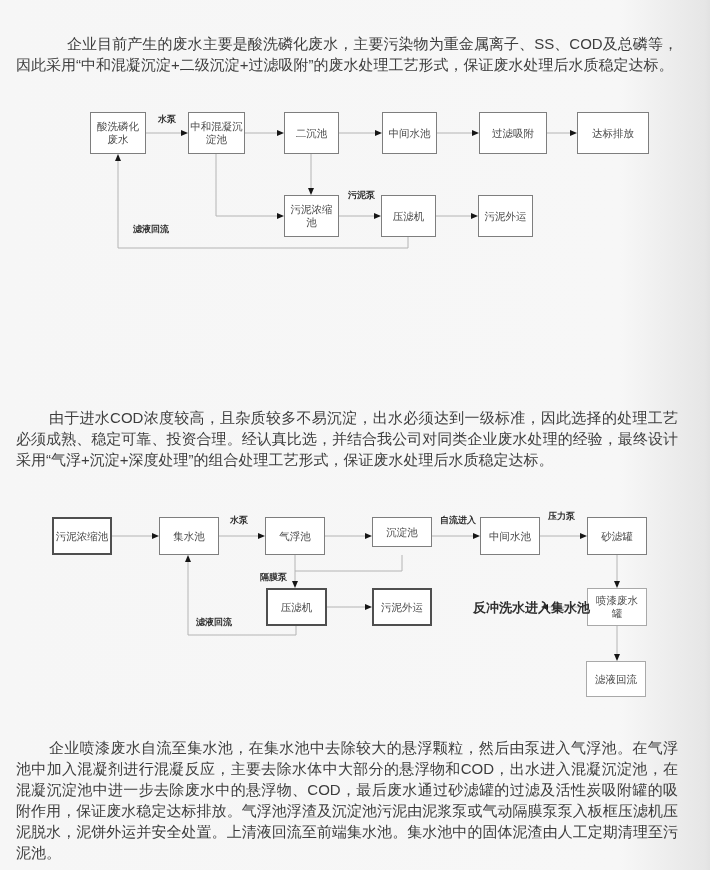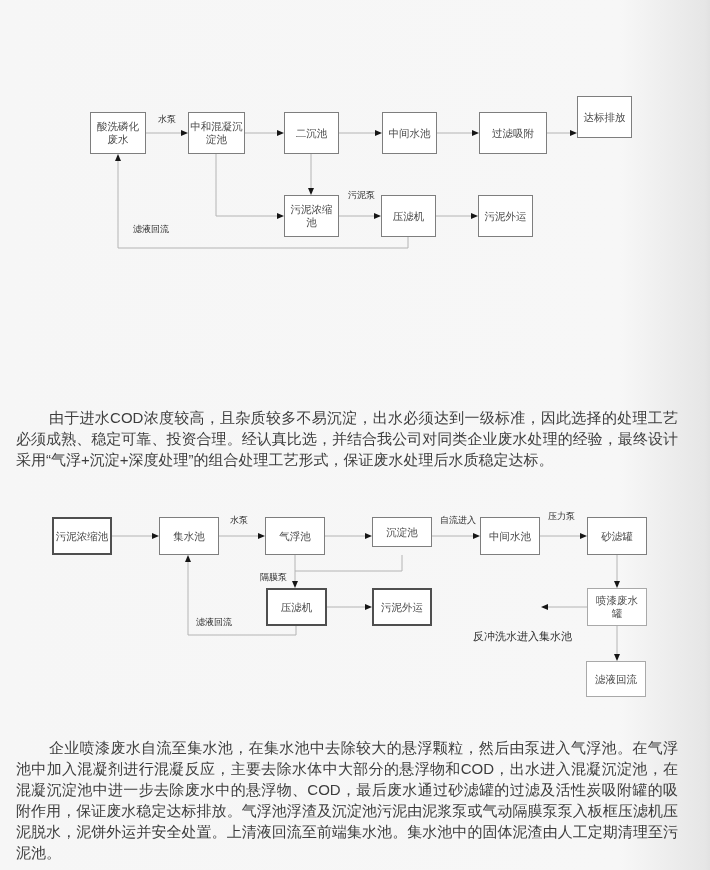--- a/index.html
+++ b/index.html
@@ -23,30 +23,31 @@
   .node{
     position:absolute;box-sizing:border-box;background:#ffffff;
     display:flex;align-items:center;justify-content:center;
     text-align:center;font-size:10.5px;line-height:13px;color:#4a4a4a;
     white-space:pre-line;padding:1px;
   }
   .b-med{border:1px solid #7e7e7e;}
   .b-strong{border:2px solid #4f4f4f;}
   .b-light{border:1px solid #a9a9a9;}
   .elbl{
-    position:absolute;font-size:9px;font-weight:normal;color:#2f2f2f;
+    position:absolute;font-size:9px;font-weight:bold;color:#2f2f2f;
     white-space:nowrap;line-height:10px;
   }
-  .elbl.small{font-size:11px;margin-top:28px;}
+  .elbl.small{font-size:13px;}
 </style>
 </head>
 <body>
 
 <div class="page">
 
+  <p class="para p1">企业目前产生的废水主要是酸洗磷化废水，主要污染物为重金属离子、SS、COD及总磷等，因此采用“中和混凝沉淀+二级沉淀+过滤吸附”的废水处理工艺形式，保证废水处理后水质稳定达标。</p>
   <p class="para p3">由于进水COD浓度较高，且杂质较多不易沉淀，出水必须达到一级标准，因此选择的处理工艺必须成熟、稳定可靠、投资合理。经认真比选，并结合我公司对同类企业废水处理的经验，最终设计采用“气浮+沉淀+深度处理”的组合处理工艺形式，保证废水处理后水质稳定达标。</p>
   <p class="para p4">企业喷漆废水自流至集水池，在集水池中去除较大的悬浮颗粒，然后由泵进入气浮池。在气浮池中加入混凝剂进行混凝反应，主要去除水体中大部分的悬浮物和COD，出水进入混凝沉淀池，在混凝沉淀池中进一步去除废水中的悬浮物、COD，最后废水通过砂滤罐的过滤及活性炭吸附罐的吸附作用，保证废水稳定达标排放。气浮池浮渣及沉淀池污泥由泥浆泵或气动隔膜泵泵入板框压滤机压泥脱水，泥饼外运并安全处置。上清液回流至前端集水池。集水池中的固体泥渣由人工定期清理至污泥池。</p>
 
   <svg class="lines" width="710" height="870" viewBox="0 0 710 870">
     <defs>
       <marker id="arw" markerWidth="8" markerHeight="6" refX="0" refY="3" orient="auto" markerUnits="userSpaceOnUse">
         <path d="M0,0 L7,3 L0,6 Z" fill="#161616"></path>
       </marker>
     </defs>
     <g stroke="#b4b4b4" stroke-width="1" fill="none">
@@ -83,21 +84,21 @@
     </g>
   </svg>
 
   <div class="node b-med" style="left:90px;top:112px;width:56px;height:42px">酸洗磷化
 废水</div>
   <div class="node b-med" style="left:188px;top:112px;width:57px;height:42px">中和混凝沉
 淀池</div>
   <div class="node b-med" style="left:284px;top:112px;width:55px;height:42px">二沉池</div>
   <div class="node b-med" style="left:382px;top:112px;width:55px;height:42px">中间水池</div>
   <div class="node b-med" style="left:479px;top:112px;width:68px;height:42px">过滤吸附</div>
-  <div class="node b-med" style="left:577px;top:96px;width:55px;height:42px">达标排放</div>
+  <div class="node b-med" style="left:577px;top:112px;width:72px;height:42px">达标排放</div>
   <div class="node b-med" style="left:284px;top:195px;width:55px;height:42px">污泥浓缩池</div>
   <div class="node b-med" style="left:381px;top:195px;width:55px;height:42px">压滤机</div>
   <div class="node b-med" style="left:478px;top:195px;width:55px;height:42px">污泥外运</div>
 
   <span class="elbl" style="left:158px;top:114px">水泵</span>
   <span class="elbl" style="left:348px;top:190px">污泥泵</span>
   <span class="elbl" style="left:133px;top:224px">滤液回流</span>
 
   <div class="node b-strong" style="left:52px;top:517px;width:60px;height:38px">污泥浓缩池</div>
   <div class="node b-med" style="left:159px;top:517px;width:60px;height:38px">集水池</div>

